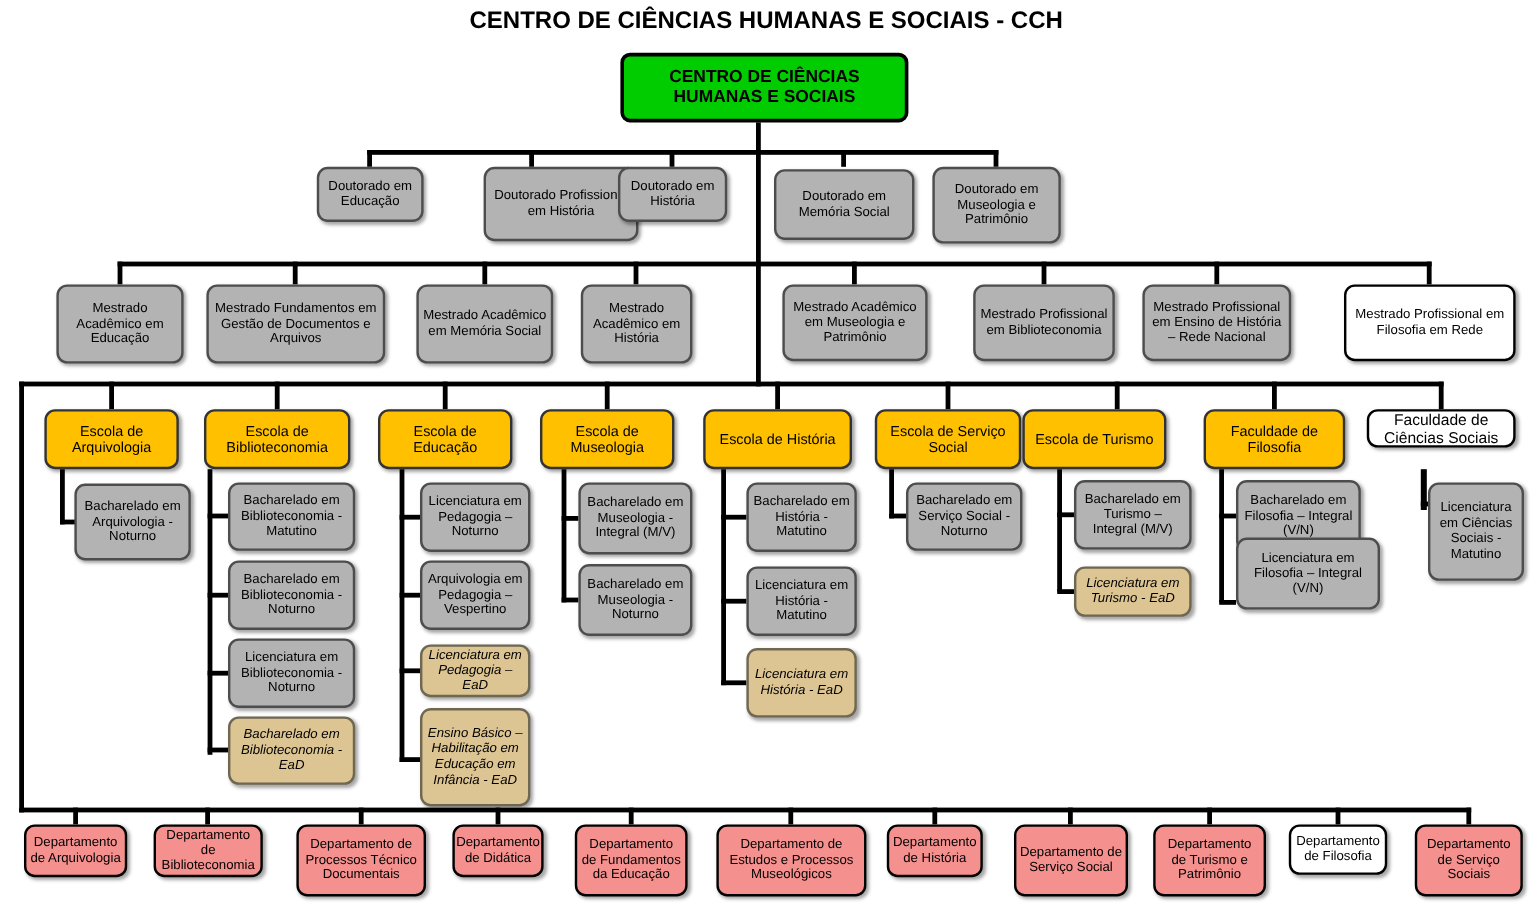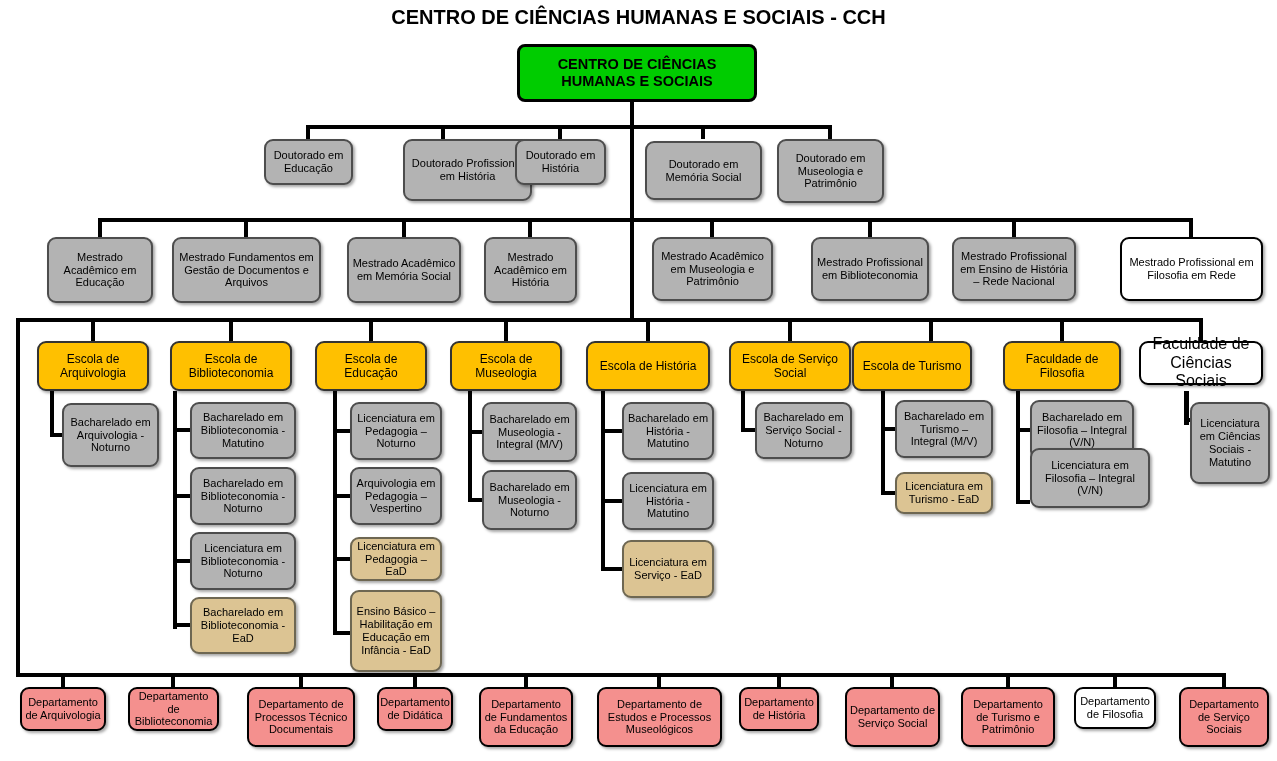--- a/index.html
+++ b/index.html
@@ -6,21 +6,21 @@
   body{font-family:"Liberation Sans",sans-serif;}
   #chart{position:relative;width:1277px;height:761px;background:#fff;overflow:hidden;}
   .title{position:absolute;top:6px;left:0;width:100%;text-align:center;
          font-size:20px;font-weight:bold;color:#000;}
   .ln{position:absolute;background:#000;}
   .node{position:absolute;box-sizing:border-box;display:flex;align-items:center;justify-content:center;
         text-align:center;border:2px solid #4d4d4d;border-radius:9px;font-size:11px;line-height:1.18;
         padding:1px 3px;color:#000;box-shadow:2px 2px 3px rgba(0,0,0,.35);}
   .gray{background:var(--c-gray,#b3b3b3);}
   .school{background:var(--c-school,#ffc000);border-color:#333;font-size:12px;}
-  .ead{background:var(--c-ead,#dcc493);border-color:#6e6752;}
+  .ead{background:var(--c-ead,#dcc493);border-color:#6e6752;font-style:italic;}
   .dept{background:var(--c-dept,#f4908e);border-color:#000;}
   .white{background:var(--c-white,#ffffff);border-color:#000;}
   .root{background:var(--c-root,#00cc00);border:3px solid #000;border-radius:8px;
         font-weight:bold;font-size:14.5px;box-shadow:none;}
 </style>
 </head>
 <body>
 
 <div id="chart">
   <div class="title">CENTRO DE CIÊNCIAS HUMANAS E SOCIAIS - CCH</div>
@@ -125,36 +125,36 @@
   <div class="node white" style="left:1120px;top:237px;width:143px;height:64px">Mestrado Profissional em Filosofia em Rede</div>
 
   <div class="node school" style="left:37px;top:341px;width:112px;height:50px">Escola de Arquivologia</div>
   <div class="node school" style="left:170px;top:341px;width:122px;height:50px">Escola de Biblioteconomia</div>
   <div class="node school" style="left:315px;top:341px;width:112px;height:50px">Escola de Educação</div>
   <div class="node school" style="left:450px;top:341px;width:112px;height:50px">Escola de Museologia</div>
   <div class="node school" style="left:586px;top:341px;width:124px;height:50px">Escola de História</div>
   <div class="node school" style="left:729px;top:341px;width:122px;height:50px">Escola de Serviço Social</div>
   <div class="node school" style="left:852px;top:341px;width:120px;height:50px">Escola de Turismo</div>
   <div class="node school" style="left:1003px;top:341px;width:118px;height:50px">Faculdade de Filosofia</div>
-  <div class="node white" style="left:1139px;top:341px;width:124px;height:44px;font-size:16px">Faculdade de Ciências Sociais</div>
+  <div class="node white" style="left:1139px;top:341px;width:124px;height:32px;font-size:13px">Faculdade de Ciências Sociais</div>
 
   <div class="node gray" style="left:62px;top:403px;width:97px;height:64px">Bacharelado em Arquivologia - Noturno</div>
   <div class="node gray" style="left:190px;top:402px;width:106px;height:57px">Bacharelado em Biblioteconomia - Matutino</div>
   <div class="node gray" style="left:190px;top:467px;width:106px;height:58px">Bacharelado em Biblioteconomia - Noturno</div>
   <div class="node gray" style="left:190px;top:532px;width:106px;height:58px">Licenciatura em Biblioteconomia - Noturno</div>
   <div class="node ead" style="left:190px;top:597px;width:106px;height:57px">Bacharelado em Biblioteconomia - EaD</div>
   <div class="node gray" style="left:350px;top:402px;width:92px;height:58px">Licenciatura em Pedagogia – Noturno</div>
   <div class="node gray" style="left:350px;top:467px;width:92px;height:58px">Arquivologia em Pedagogia – Vespertino</div>
   <div class="node ead" style="left:350px;top:537px;width:92px;height:44px">Licenciatura em Pedagogia – EaD</div>
   <div class="node ead" style="left:350px;top:590px;width:92px;height:82px">Ensino Básico – Habilitação em Educação em Infância - EaD</div>
   <div class="node gray" style="left:482px;top:402px;width:95px;height:60px">Bacharelado em Museologia - Integral (M/V)</div>
   <div class="node gray" style="left:482px;top:470px;width:95px;height:60px">Bacharelado em Museologia - Noturno</div>
   <div class="node gray" style="left:622px;top:402px;width:92px;height:58px">Bacharelado em História - Matutino</div>
   <div class="node gray" style="left:622px;top:472px;width:92px;height:58px">Licenciatura em História - Matutino</div>
-  <div class="node ead" style="left:622px;top:540px;width:92px;height:58px">Licenciatura em Serviço - EaD</div>
+  <div class="node ead" style="left:622px;top:540px;width:92px;height:58px">Licenciatura em História - EaD</div>
   <div class="node gray" style="left:755px;top:402px;width:97px;height:57px">Bacharelado em Serviço Social - Noturno</div>
   <div class="node gray" style="left:895px;top:400px;width:98px;height:58px">Bacharelado em Turismo – Integral (M/V)</div>
   <div class="node ead" style="left:895px;top:472px;width:98px;height:42px">Licenciatura em Turismo - EaD</div>
   <div class="node gray" style="left:1030px;top:400px;width:104px;height:60px">Bacharelado em Filosofia – Integral (V/N)</div>
   <div class="node gray" style="left:1030px;top:448px;width:120px;height:60px">Licenciatura em Filosofia – Integral (V/N)</div>
   <div class="node gray" style="left:1190px;top:402px;width:80px;height:82px">Licenciatura em Ciências Sociais - Matutino</div>
 
   <div class="node dept" style="left:20px;top:687px;width:86px;height:44px">Departamento de Arquivologia</div>
   <div class="node dept" style="left:128px;top:687px;width:91px;height:44px">Departamento de Biblioteconomia</div>
   <div class="node dept" style="left:247px;top:687px;width:108px;height:60px">Departamento de Processos Técnico Documentais</div>

